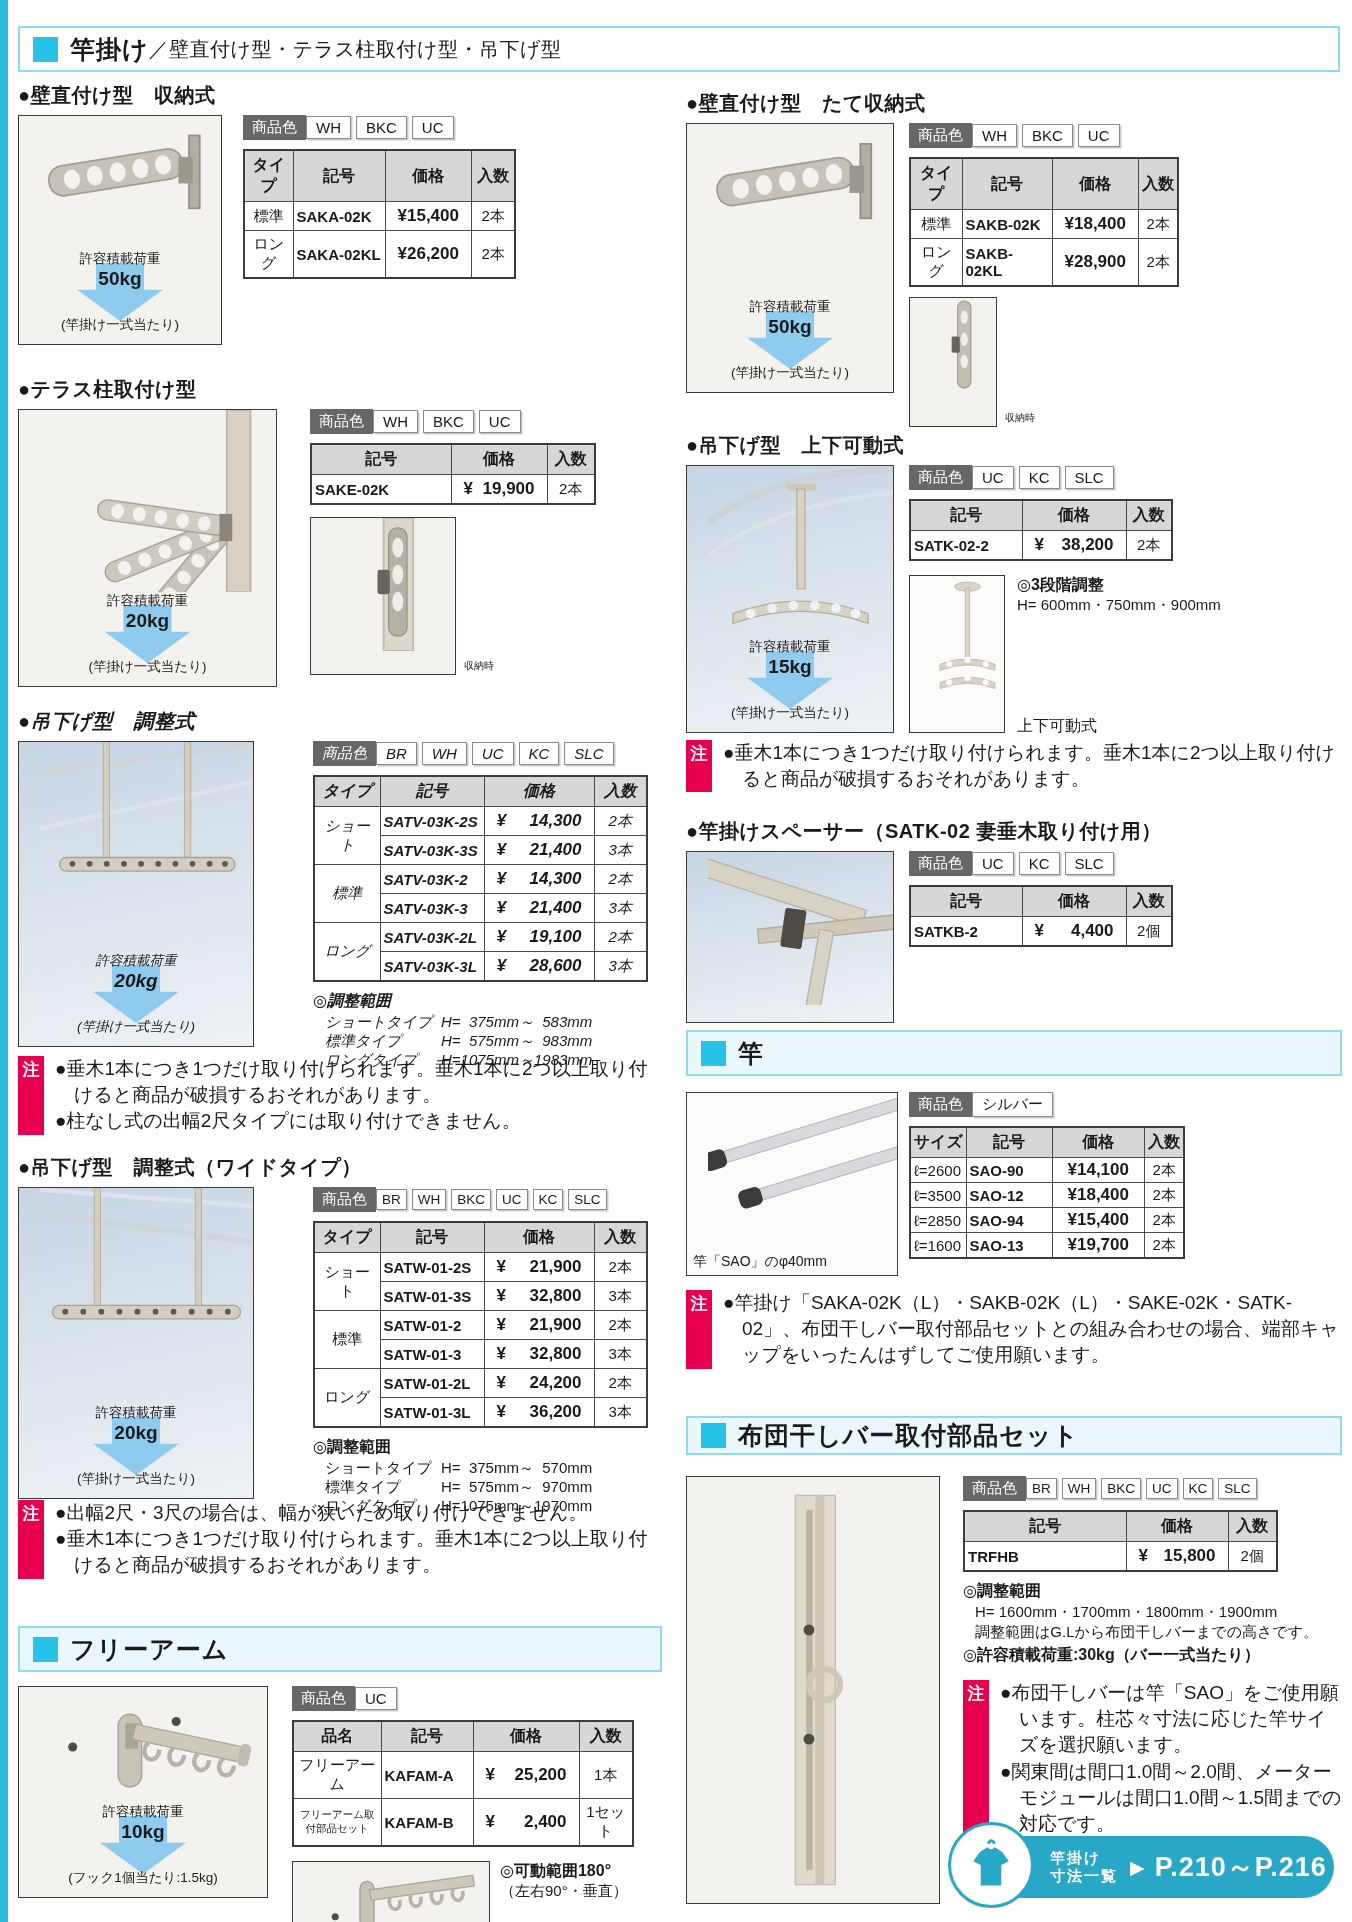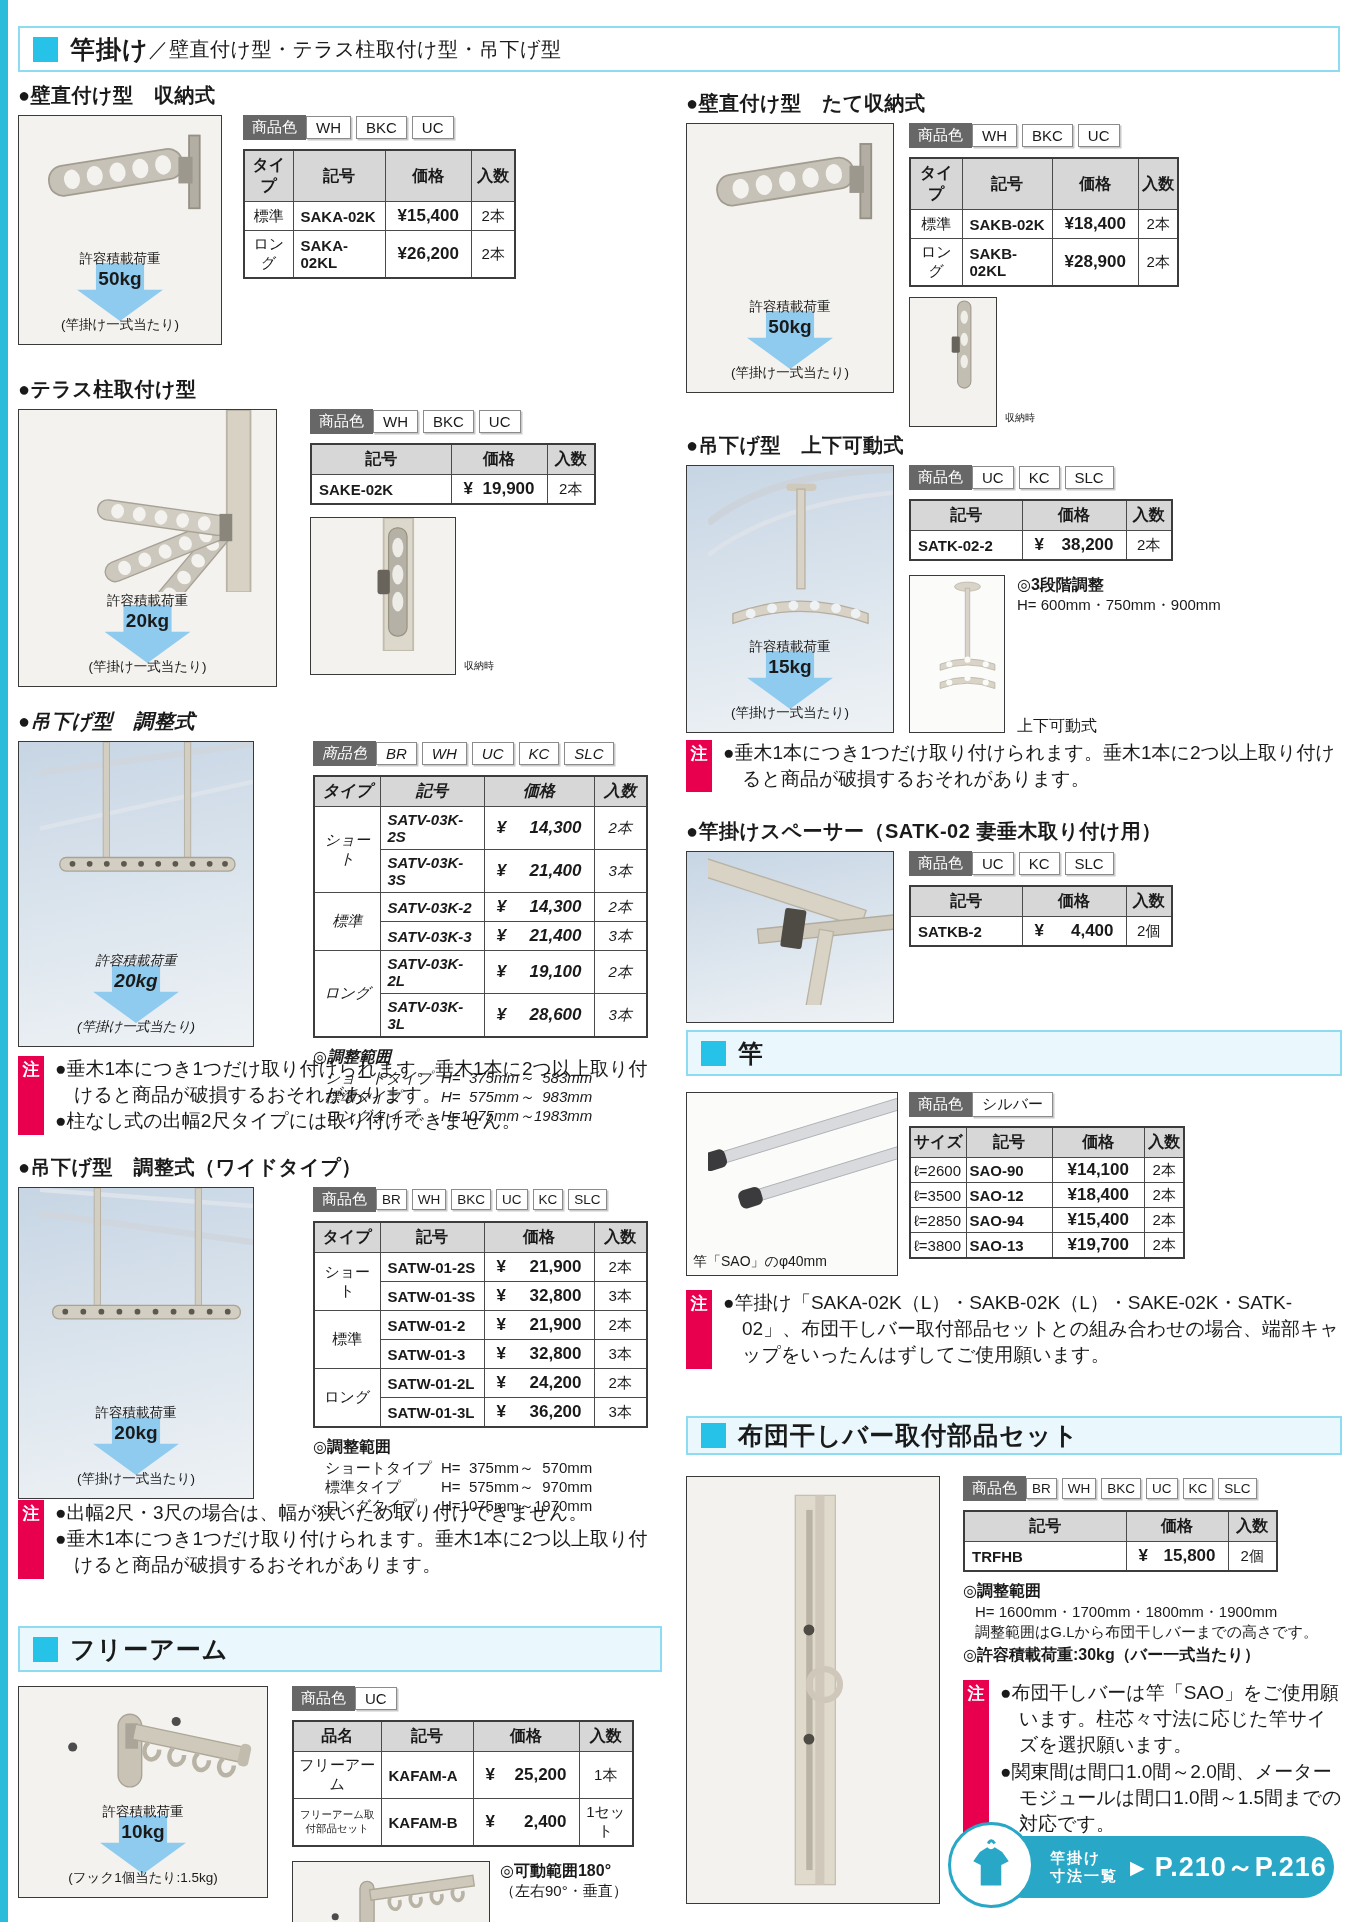--- a/index.html
+++ b/index.html
@@ -32,21 +32,21 @@
   .load-cap{position:absolute;top:66px;width:100%;font-size:13.5px;}
   
   .chips{display:flex;align-items:center;margin-bottom:9px;}
   .chip-label{background:#676767;color:#fff;font-size:15px;padding:3px 9px;flex:0 0 auto;}
   .chip{border:1.5px solid #8b8b8b;background:#fff;padding:2px 9px;font-size:15px;box-shadow:1.5px 1.5px 0 #c9c9c9;}
   .compact .chip{padding:2px 5px;font-size:13.5px;}
   
   table.ptable{border-collapse:collapse;border:2px solid #3c3c3c;background:#fff;table-layout:fixed;}
   .ptable th{background:#d7d7d7;border:1px solid #4a4a4a;font-size:16px;font-weight:700;padding:4px 2px;}
   .ptable td{border:1px solid #4a4a4a;font-size:15px;text-align:center;padding:4px 3px;}
-  .ptable td.code{text-align:left;font-weight:700;padding-left:7px;}
+  .ptable td.code{text-align:left;font-weight:700;}
   .ptable td.size{text-align:left;padding-left:5px;}
   .ptable td.small{font-size:10.5px;padding-left:2px;padding-right:2px;}
   .ptable td.price{font-weight:700;font-size:17px;}
   .ptable td.price{padding:4px 0;}
   .price-in{display:flex;justify-content:space-between;padding:0 12px;}
   .tight .ptable td{padding:2px 3px;}
   
   .rtitle{font-size:16px;font-weight:700;margin-top:9px;}
   .pair{display:flex;font-size:15px;line-height:1.28;padding-left:12px;}
   .plabel{width:116px;flex:0 0 auto;white-space:pre;}
@@ -968,21 +968,21 @@
                   <td class="code">SAO-94</td>
                   <td class="price">
                     <span class="price-in">
                       <span>¥</span>
                       <span>15,400</span>
                     </span>
                   </td>
                   <td>2本</td>
                 </tr>
                 <tr>
-                  <td class="size">ℓ=3800</td>
+                  <td class="size">ℓ=1600</td>
                   <td class="code">SAO-13</td>
                   <td class="price">
                     <span class="price-in">
                       <span>¥</span>
                       <span>19,700</span>
                     </span>
                   </td>
                   <td>2本</td>
                 </tr>
               </tbody>

